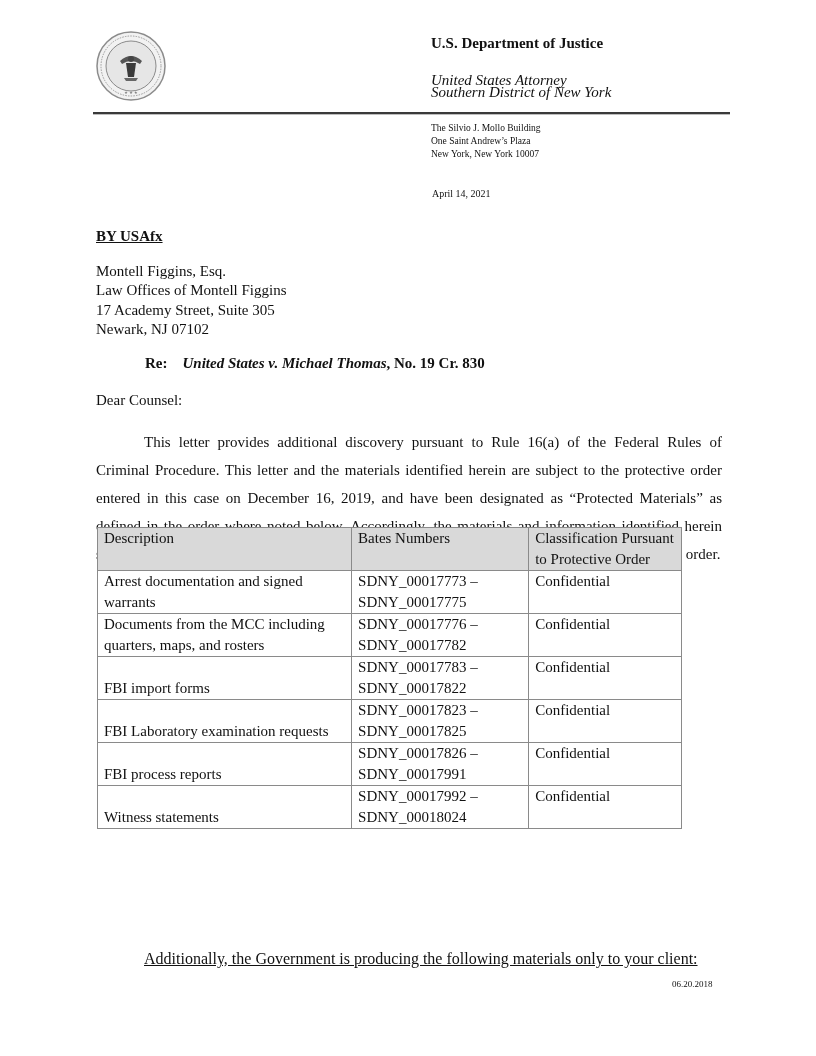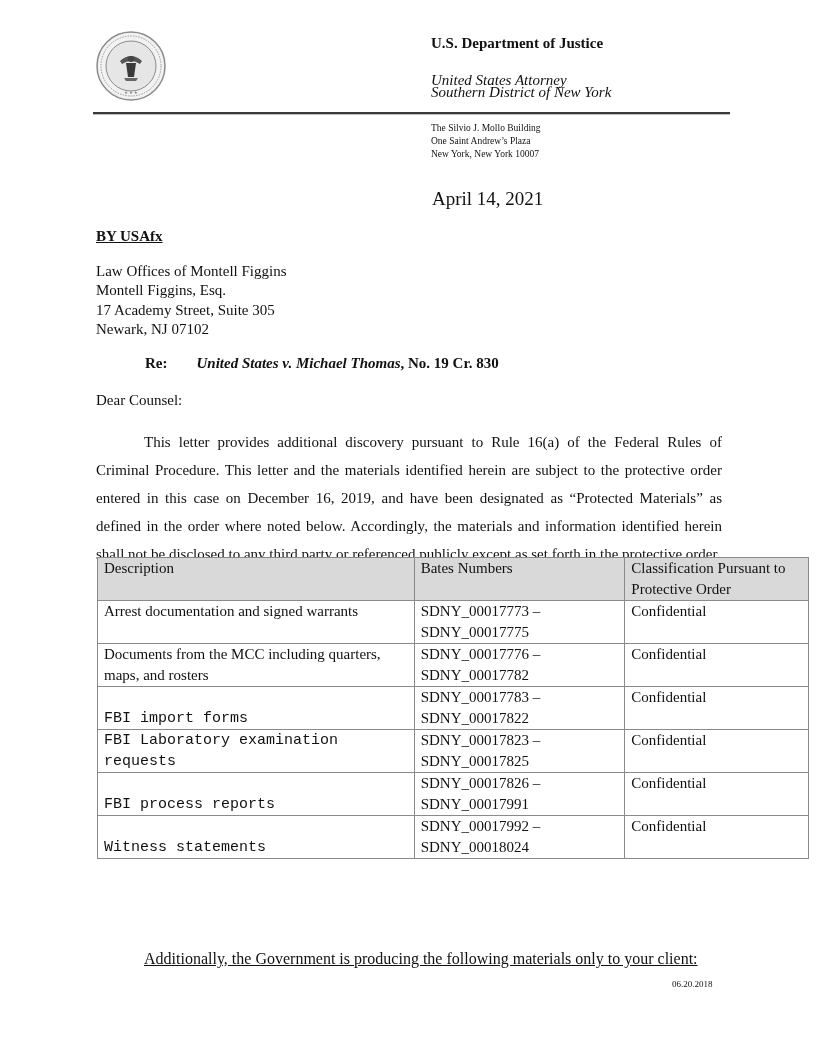--- a/index.html
+++ b/index.html
@@ -21,52 +21,52 @@
   .rule {
     left: 93px; top: 112px; width: 637px; height: 2px; background: #3a3a3a;
   }
   .rule-shadow {
     left: 93px; top: 114px; width: 637px; height: 1px; background: #bdbdbd;
   }
   .addr-line {
     left: 431px; font-size: 9.5px; white-space: nowrap;
   }
   .date {
-    left: 432px; top: 188px; font-size: 19px; white-space: nowrap;
+    left: 432px; top: 188px; font-size: 10px; white-space: nowrap;
   }
   .delivery {
     left: 96px; top: 228px; font-size: 15px; font-weight: bold; text-decoration: underline; white-space: nowrap;
   }
   .recipient {
     left: 96px; top: 262px; font-size: 15px; line-height: 19.3px; white-space: nowrap;
   }
   .re-line {
     left: 145px; top: 355px; font-size: 15px; font-weight: bold; white-space: nowrap;
   }
-  .re-line .re-case { font-style: italic; margin-left: 29px; }
+  .re-line .re-case { font-style: italic; margin-left: 15px; }
   .salutation {
     left: 96px; top: 392px; font-size: 15px; white-space: nowrap;
   }
   .body-para {
     left: 96px; top: 428px; width: 626px; font-size: 15px; line-height: 28px;
     text-align: justify; text-indent: 48px;
   }
   table.discovery {
-    position: absolute; left: 97px; top: 557px; width: 712px;
+    position: absolute; left: 97px; top: 527px; width: 585px;
     border-collapse: collapse; font-size: 15px; line-height: 21px;
   }
   table.discovery td, table.discovery th {
     border: 1px solid #8a8a8a; padding: 0 6px; vertical-align: top; text-align: left;
     font-weight: normal;
   }
   table.discovery th { background: #d9d9d9; }
   table.discovery .c1 { width: 268px; }
   table.discovery .c2 { width: 174px; }
   table.discovery .c3 { width: 150px; }
-  .bottom-desc { vertical-align: bottom !important; font-family: Liberation Mono, monospace; }
+  .bottom-desc { vertical-align: bottom !important; }
   .add-para {
     left: 144px; top: 950px; font-size: 16px; white-space: nowrap; text-decoration: underline;
   }
   .footer-code {
     left: 672px; top: 979px; font-size: 9px; white-space: nowrap;
   }
 </style>
 </head>
 <body>
 
@@ -92,22 +92,22 @@
 
 <div class="abs addr-line" style="top:123px">The Silvio J. Mollo Building</div>
 <div class="abs addr-line" style="top:136px">One Saint Andrew’s Plaza</div>
 <div class="abs addr-line" style="top:149px">New York, New York 10007</div>
 
 <div class="abs date">April 14, 2021</div>
 
 <div class="abs delivery">BY USAfx</div>
 
 <div class="abs recipient">
+  <div>Montell Figgins, Esq.</div>
   <div>Law Offices of Montell Figgins</div>
-  <div>Montell Figgins, Esq.</div>
   <div>17 Academy Street, Suite 305</div>
   <div>Newark, NJ 07102</div>
 </div>
 
 <div class="abs re-line">
   <span>Re:</span><span class="re-case">United States v. Michael Thomas</span><span>, No. 19 Cr. 830</span>
 </div>
 
 <div class="abs salutation">Dear Counsel:</div>
 

